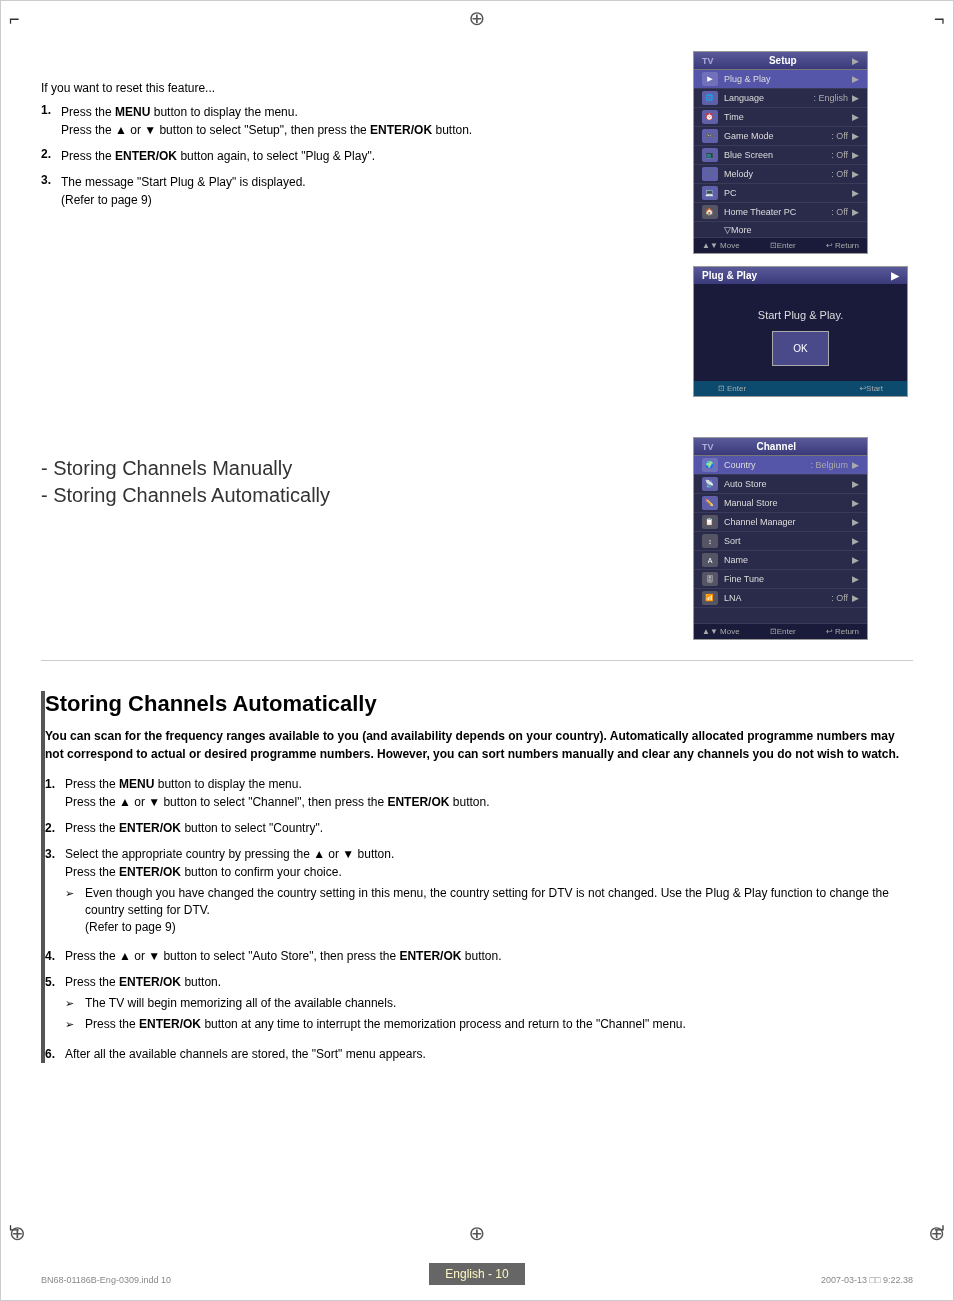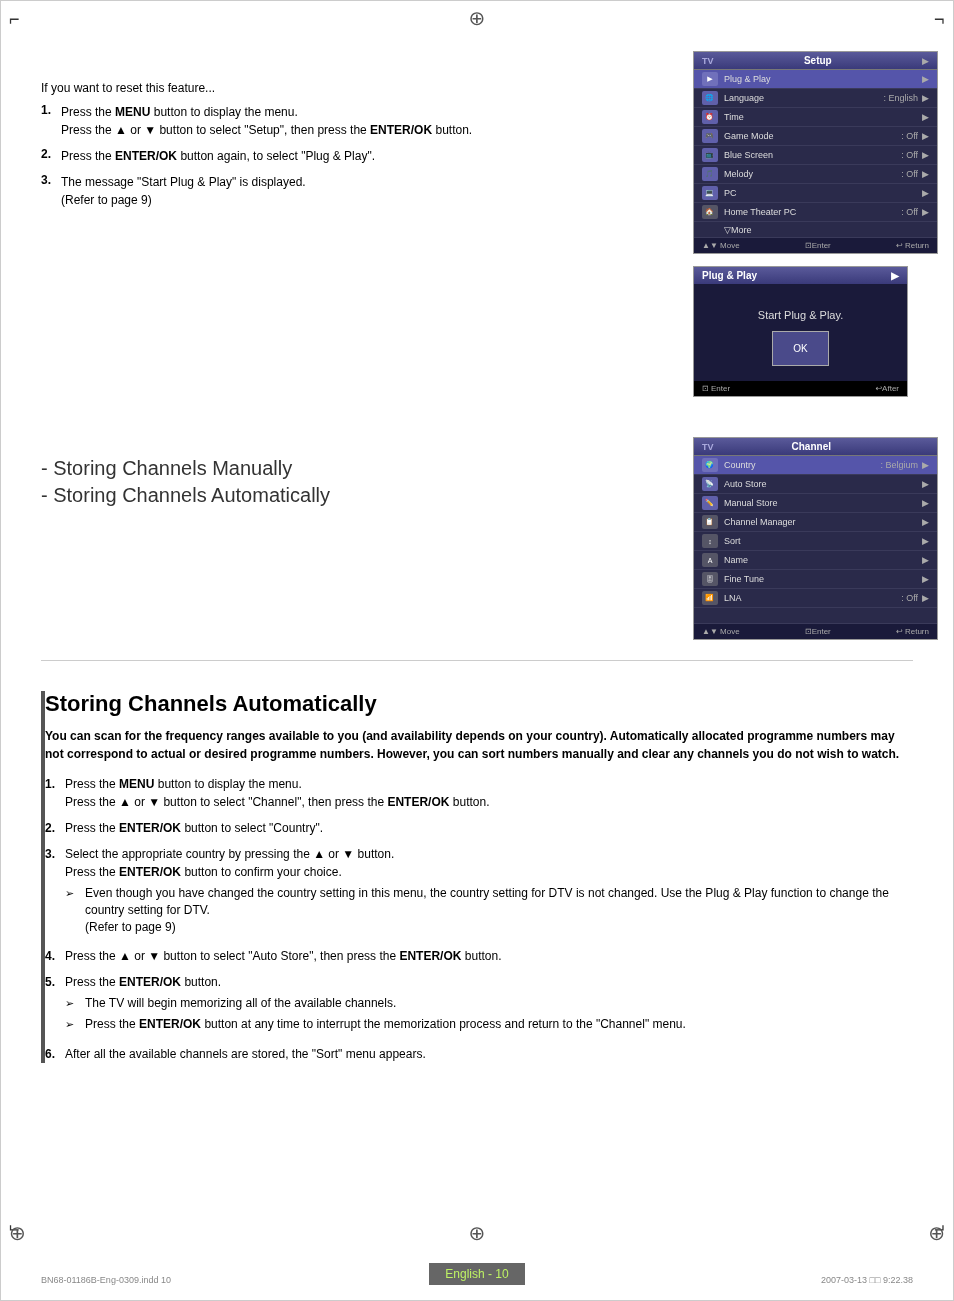--- a/index.html
+++ b/index.html
@@ -60,21 +60,21 @@
       flex-direction: column;
       gap: 12px;
     }
 
     
     .tv-box {
       border: 1px solid #999;
       background: #2a2a4a;
       color: #fff;
       font-size: 10px;
-      width: 245px;
+      width: 175px;
     }
 
     .tv-box-header {
       background: linear-gradient(to bottom, #5a5a9a, #3a3a7a);
       padding: 3px 8px;
       display: flex;
       justify-content: space-between;
       align-items: center;
       font-size: 10px;
       border-bottom: 1px solid #777;
@@ -184,22 +184,22 @@
       background: #4a4a8a;
       border: 1px solid #aaa;
       color: #fff;
       padding: 11px 20px;
       font-size: 10px;
       cursor: pointer;
       display: inline-block;
     }
 
     .plug-play-footer {
-      background: #000000;
-      padding: 3px 8px;
+      background: #0c4a6e;
+      padding: 3px 24px;
       display: flex;
       justify-content: space-between;
       font-size: 8px;
       color: #aaa;
     }
 
     
     .instructions-title {
       font-weight: normal;
       font-size: 12px;
@@ -262,21 +262,21 @@
       bottom: 15px;
       left: 0;
       right: 0;
       display: flex;
       justify-content: center;
       align-items: center;
     }
 
     .page-number-box {
       background: #666;
-      color: #bef264;
+      color: #fef9c3;
       padding: 4px 16px;
       font-size: 12px;
     }
 
     .footer-meta {
       position: absolute;
       bottom: 15px;
       left: 40px;
       font-size: 9px;
       color: #888;
@@ -435,21 +435,21 @@
         <div class="plug-play-header">
           <span>Plug &amp; Play</span>
           <span>▶</span>
         </div>
         <div class="plug-play-body">
           <div class="start-text">Start Plug &amp; Play.</div>
           <div class="ok-button">OK</div>
         </div>
         <div class="plug-play-footer">
           <span>⊡ Enter</span>
-          <span>↩After</span>
+          <span>↩Start</span>
         </div>
       </div>
     </div>
   </div>
 
   <div class="middle-section">
     <div class="middle-left">
       <div class="section-titles">
         <h2>- Storing Channels Manually</h2>
         <h2>- Storing Channels Automatically</h2>

